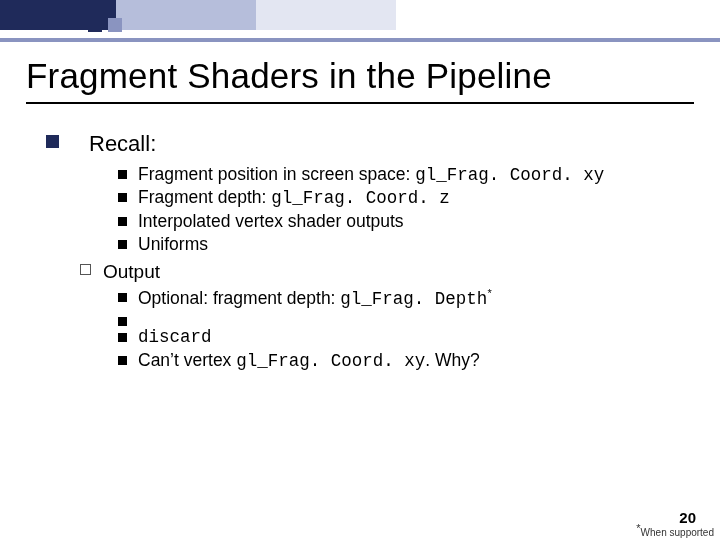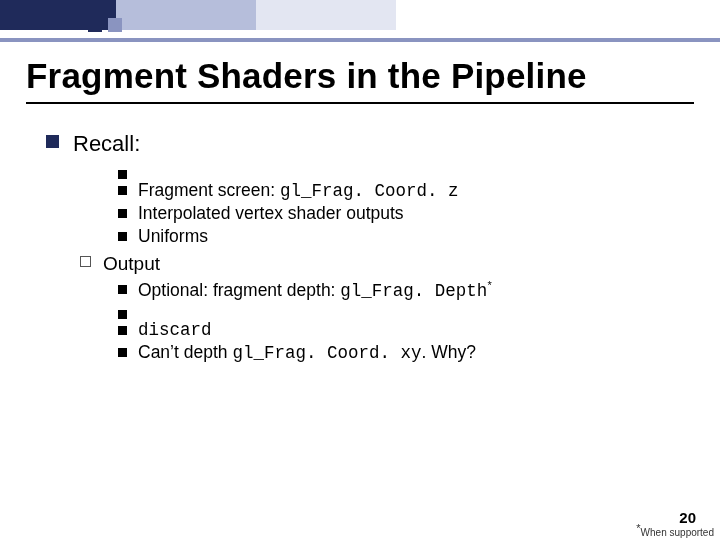--- a/index.html
+++ b/index.html
@@ -25,42 +25,42 @@
   .deco-band .faded2{ position:absolute; top:0;  left:256px; width:140px; height:30px; background:#e3e6f2; }
   .deco-band .sq1   { position:absolute; top:18px; left:88px;  width:14px; height:14px; background:#1f2a5a; }
   .deco-band .sq2   { position:absolute; top:18px; left:108px; width:14px; height:14px; background:#8a94c0; }
   .deco-band .accent{ position:absolute; top:38px; left:0; width:720px; height:4px; background:#8a94c0; }
 
   .title {
     position: absolute;
     top: 56px;
     left: 26px;
     font-size: 35px;
-    font-weight: 700;
+    font-weight: 400;
     letter-spacing: 0.2px;
   }
   .rule {
     position: absolute;
     top: 102px;
     left: 26px;
     width: 668px;
     height: 2px;
     background: #000;
   }
 
   .content {
     position: absolute;
     top: 130px;
     left: 46px;
     width: 640px;
     font-size: 19px;
     line-height: 1.25;
   }
 
-  .b1 { display:flex; align-items:flex-start; margin-bottom:6px; }
+  .b1 { display:flex; align-items:flex-start; margin-bottom:6px;gap:16px; }
   .b1 .sq { width:13px; height:13px; background:#1f2a5a; margin-top:5px; margin-right:14px; flex:none; }
   .b1 .txt { font-size:22px; }
 
   .b2 { display:flex; align-items:flex-start; margin-left:34px; margin-bottom:3px; }
   .b2 .sq { width:11px; height:11px; border:1.5px solid #555; margin-top:4px; margin-right:12px; flex:none; box-sizing:border-box; }
   .b2 .txt { font-size:19px; }
 
   .b3 { display:flex; align-items:flex-start; margin-left:72px; margin-bottom:1px; }
   .b3 .sq { width:9px; height:9px; background:#000; margin-top:6px; margin-right:11px; flex:none; }
   .b3 .txt { font-size:17.5px; }
@@ -101,25 +101,28 @@
 <div class="content">
 
   <div class="b1">
     <span class="sq"></span>
     <span class="txt">Recall:</span>
   </div>
 
 
   <div class="b3">
     <span class="sq"></span>
+    <span class="txt">
+      <span>Fragment position in screen space: </span><span class="code">gl_Frag. Coord. xy</span>
+    </span>
   </div>
   <div class="b3">
     <span class="sq"></span>
     <span class="txt">
-      <span>Fragment screen: </span><span class="code">gl_Frag. Coord. z</span>
+      <span>Fragment depth: </span><span class="code">gl_Frag. Coord. z</span>
     </span>
   </div>
   <div class="b3">
     <span class="sq"></span>
     <span class="txt">Interpolated vertex shader outputs</span>
   </div>
   <div class="b3">
     <span class="sq"></span>
     <span class="txt">Uniforms</span>
   </div>
@@ -138,21 +141,21 @@
   <div class="b3">
     <span class="sq"></span>
   </div>
   <div class="b3">
     <span class="sq"></span>
     <span class="txt code">discard</span>
   </div>
   <div class="b3">
     <span class="sq"></span>
     <span class="txt">
-      <span>Can’t depth </span><span class="code">gl_Frag. Coord. xy</span><span>. Why?</span>
+      <span>Can’t vertex </span><span class="code">gl_Frag. Coord. xy</span><span>. Why?</span>
     </span>
   </div>
 
 </div>
 
 <div class="pagenum">20</div>
 <div class="footnote">
   <span class="sup">*</span><span>When supported</span>
 </div>
 

